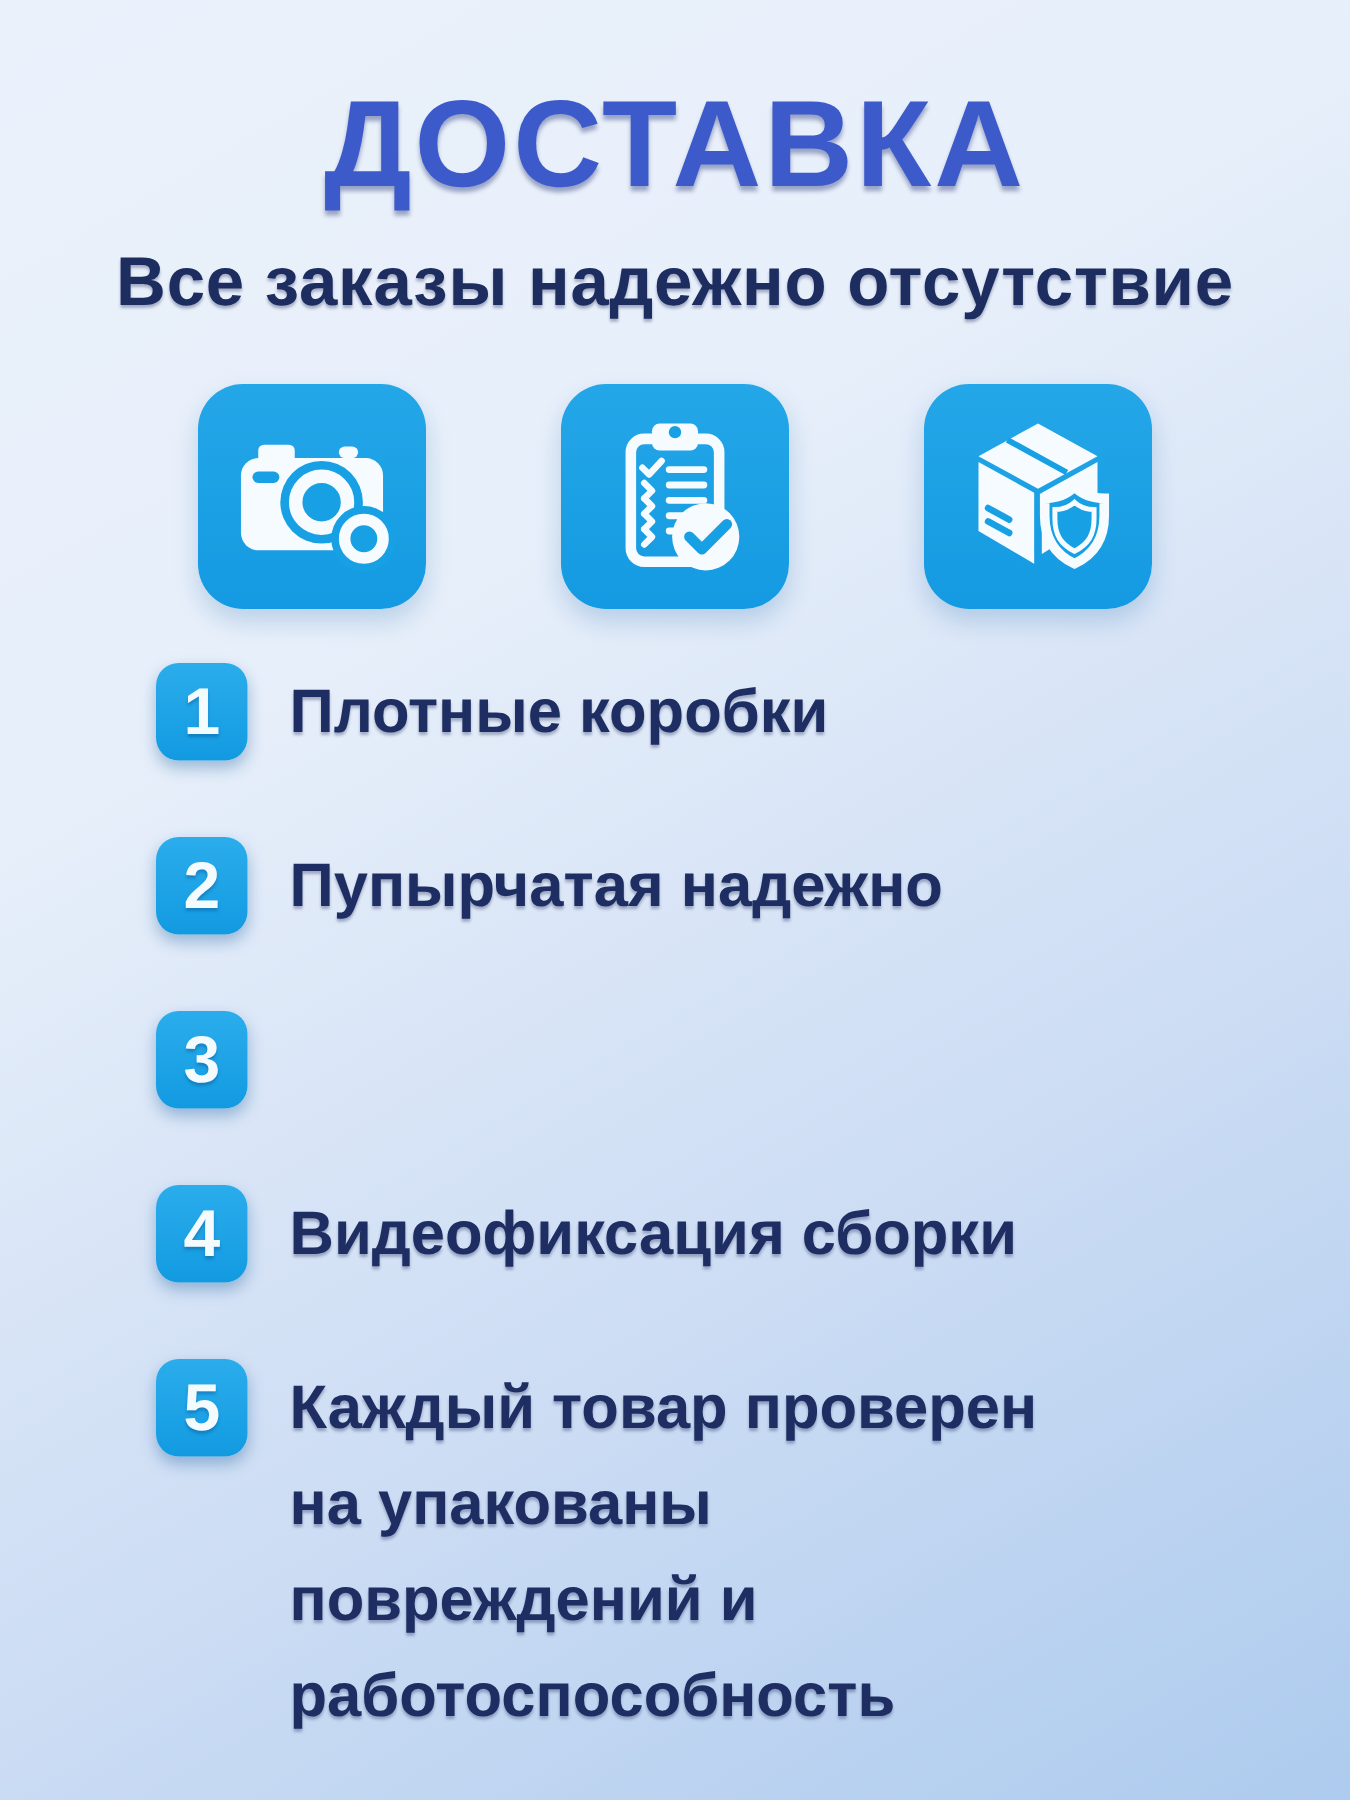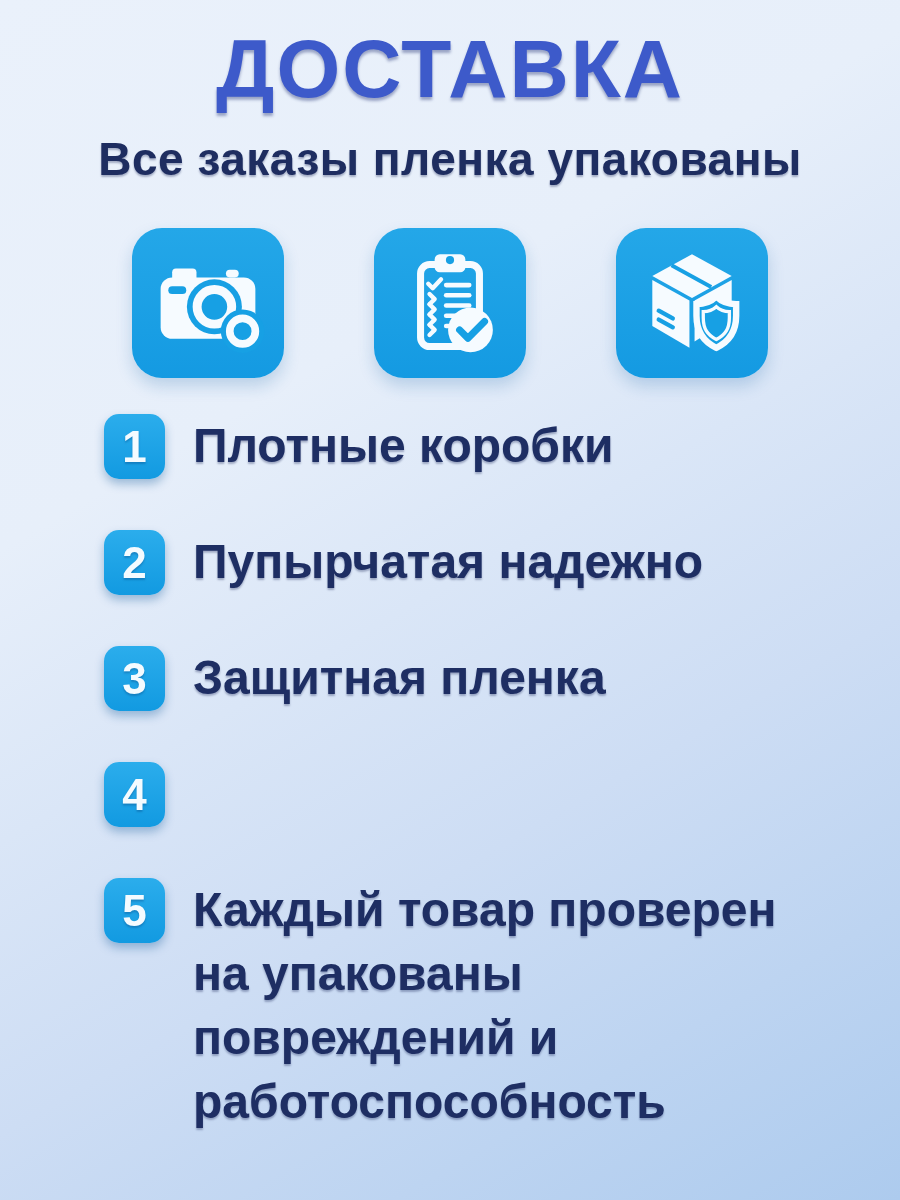--- a/index.html
+++ b/index.html
@@ -1,21 +1,21 @@
 <!DOCTYPE html>
 <html><head>
 <meta charset="utf-8">
 <style>
   * { margin:0; padding:0; box-sizing:border-box; }
   html,body { width:900px; height:1200px; overflow:hidden; }
   body {
     font-family:"Liberation Sans","DejaVu Sans",sans-serif;
     background:linear-gradient(150deg,#eaf1fb 0%,#e7effa 32%,#cdddf4 66%,#adcbee 100%);
   }
-  .page { width:900px; height:1200px; padding-top:22px; }
+  .page { width:900px; height:1200px; padding-top:50px; }
 
   .title {
     text-align:center;
     font-size:82px; font-weight:bold; letter-spacing:2px;
     color:#3d5aca;
     text-shadow:0 3px 3px rgba(32,48,115,0.40);
   }
   .subtitle {
     text-align:center;
     margin-top:16px;
@@ -42,34 +42,34 @@
     flex:0 0 auto;
     width:61px; height:65px; border-radius:15px;
     background:linear-gradient(180deg,#2badec 0%,#129ae1 100%);
     box-shadow:0 5px 10px rgba(14,86,152,0.35);
     display:flex; align-items:center; justify-content:center;
     font-size:44px; font-weight:bold; color:#f4fbff;
     text-shadow:0 2px 2px rgba(10,70,130,0.35);
   }
   .item-text {
     margin-left:28px;
-    font-size:48px; font-weight:bold;
+    font-size:41px; font-weight:bold;
     line-height:64px;
     color:#1e2e63;
     text-shadow:0 2px 2px rgba(18,32,84,0.32);
     white-space:pre-line;
   }
 </style>
 </head>
 <body>
 
 <div class="page">
 
   <div class="title">ДОСТАВКА</div>
-  <div class="subtitle">Все заказы пленка упакованы</div>
+  <div class="subtitle">Все заказы надежно отсутствие</div>
 
   <div class="tiles">
 
     <div class="tile">
       <span>
       <svg viewBox="0 0 100 100">
         <rect x="64" y="24" width="10" height="6" rx="3" fill="#f6fbff"></rect>
         <rect x="22" y="23" width="19" height="13" rx="3" fill="#f6fbff"></rect>
         <rect x="13" y="30" width="74" height="48" rx="9" fill="#f6fbff"></rect>
         <rect x="19" y="37" width="14" height="6" rx="3" fill="#17a0e4"></rect>
@@ -133,25 +133,25 @@
       <div class="item-text">Плотные коробки</div>
     </div>
 
     <div class="row">
       <div class="badge">2</div>
       <div class="item-text">Пупырчатая надежно</div>
     </div>
 
     <div class="row">
       <div class="badge">3</div>
-      <div class="item-text">Защитная пленка</div>
     </div>
 
     <div class="row">
       <div class="badge">4</div>
+      <div class="item-text">Видеофиксация сборки</div>
     </div>
 
     <div class="row">
       <div class="badge">5</div>
       <div class="item-text">Каждый товар проверен
 на упакованы
 повреждений и
 работоспособность</div>
     </div>
 

